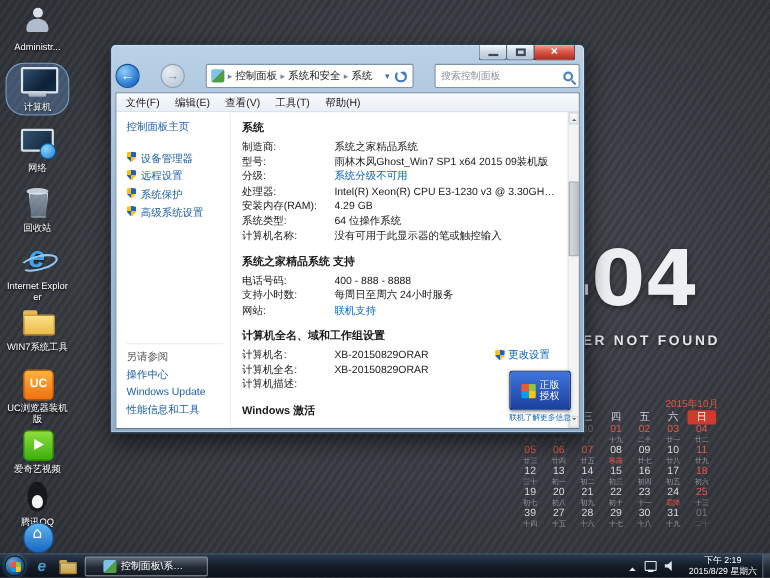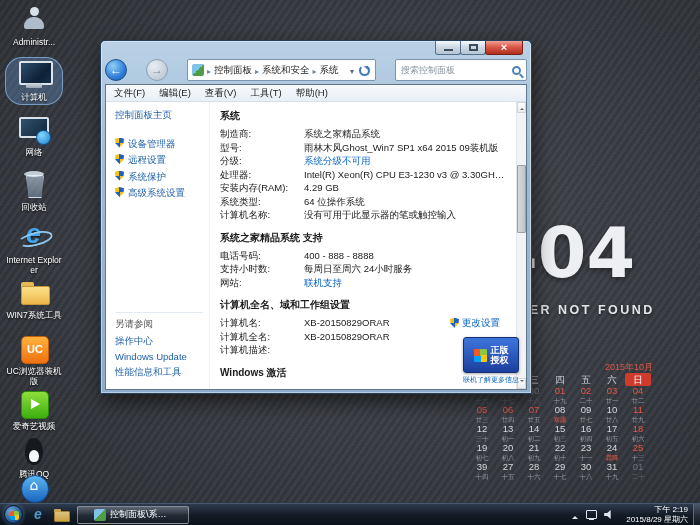--- a/index.html
+++ b/index.html
@@ -49,21 +49,21 @@
 .gi-syshome::after{content:"⌂";position:absolute;left:0;top:4px;width:34px;text-align:center;color:#fff;font-size:14px;font-family:"DejaVu Sans",sans-serif}
 
 #win{position:absolute;left:100px;top:40px;width:432px;height:354px;z-index:5;background:linear-gradient(#bad1e6,#9db9d3 40%,#8fadca);border:1px solid #27415c;border-radius:5px 5px 0 0;box-shadow:inset 0 0 0 1px rgba(255,255,255,.4),2px 8px 20px rgba(0,0,0,.55);padding:0 4px 4px}
 .win-controls{position:absolute;top:0;right:8px;display:flex;z-index:4}
 .wc{height:14px;border:1px solid #54708c;border-top:none;border-radius:0 0 3px 3px;background:linear-gradient(#f5f9fc,#cdd8e3 50%,#b7c5d3);margin-left:-1px;position:relative}
 .wc-min{width:26px}.wc-max{width:26px}
 .wc-close{width:38px;background:linear-gradient(#f0a095,#d9594b 45%,#b02e1f);border-color:#7c1f14}
 .wc-min i{display:block;width:9px;height:2px;background:#3a4b5c;margin:8px auto 0}
 .wc-max i{display:block;width:9px;height:7px;border:2px solid #3a4b5c;margin:3px auto 0}
 .wc-close::before{content:"×";position:absolute;left:0;right:0;top:0;text-align:center;color:#fff;font-size:11px;line-height:13px;font-weight:bold}
-.nav-row{display:flex;align-items:flex-end;gap:19px;margin-top:16px;height:24px}
+.nav-row{display:flex;align-items:center;gap:19px;margin-top:16px;height:24px}
 .nav-circle{width:22px;height:22px;border-radius:50%;flex:none;position:relative}
 .nav-back{background:radial-gradient(circle at 35% 30%,#8fd0f8,#2e7cd6 62%,#1b5cb0);border:1px solid #174f8e}
 .nav-fwd{background:radial-gradient(circle at 35% 30%,#e8eef4,#b2c0cd);border:1px solid #8ba0b2}
 .nav-back::before{content:"←";position:absolute;inset:0;text-align:center;line-height:20px;color:#fff;font-size:12px}
 .nav-fwd::before{content:"→";position:absolute;inset:0;text-align:center;line-height:20px;color:#7e8f9f;font-size:12px}
 .addr{flex:1;height:22px;background:#fff;border:1px solid #7c95aa;border-radius:2px;display:flex;align-items:center;padding:0 4px;font-size:9.5px;color:#222;min-width:0;overflow:hidden}
 .cicon{width:12px;height:12px;border-radius:2px;background:linear-gradient(135deg,#7ec2e8 0 50%,#4f9e45 50%);flex:none}
 .sep{color:#6b87a0;flex:none}
 .sep::before{content:"▸";font-size:8px;padding:0 3px}
 .crumb{white-space:nowrap;flex:none}
@@ -95,41 +95,41 @@
 .right-link{margin-left:auto;display:flex;align-items:center;gap:3px;color:#0563c1;padding-right:6px}
 .scroll{width:10px;flex:none;background:#f2f3f4;border-left:1px solid #e3e5e8;display:flex;flex-direction:column}
 .sc-btn{height:11px;flex:none;background:linear-gradient(#fdfdfd,#e8eaec);border:1px solid #cfd4d9;position:relative}
 .sc-btn::before{content:"";position:absolute;left:2px;border:2.5px solid transparent}
 .sc-up::before{top:3px;border-bottom-color:#5f6b76}
 .sc-down::before{top:1px;border-top-color:#5f6b76}
 .sc-thumb{margin-top:52px;height:68px;background:linear-gradient(90deg,#d6d9dc,#c1c5ca);border:1px solid #9aa0a8;border-radius:1px}
 .badge{position:absolute;right:12px;bottom:8px;width:56px;z-index:3;text-align:center}
 .badge-box{height:36px;border-radius:3px;background:linear-gradient(#3f75dd,#1b3f9e);border:1px solid #12306e;display:flex;align-items:center;justify-content:center;gap:4px;box-shadow:0 1px 3px rgba(0,0,0,.35)}
 .badge-flag{width:13px;height:13px;border-radius:1px;background:conic-gradient(#8dc63f 0 25%,#ffc40d 0 50%,#00a1f1 0 75%,#f3572b 0)}
-.badge-text{color:#fff;font-size:9px;font-weight:bold;line-height:10px}
+.badge-text{color:#fff;font-size:9px;font-weight:normal;line-height:10px}
 .badge-link{font-size:7px;color:#0563c1;margin-top:2px;white-space:nowrap}
 
 #taskbar{position:absolute;left:0;right:0;bottom:0;height:22px;z-index:10;background:linear-gradient(#2d3b4e,#121b26 55%,#0c131c);border-top:1px solid #46586e;display:flex;align-items:center}
 .orb{width:19px;height:19px;margin:0 5px 0 4px;flex:none;border-radius:50%;background:radial-gradient(circle at 35% 30%,#71a8da,#1c4f85 70%,#0b2844);border:1px solid #091f36;box-shadow:0 0 4px rgba(120,180,255,.55);position:relative}
 .orb-flag{position:absolute;left:4.5px;top:4.5px;width:9px;height:9px;border-radius:2px;background:conic-gradient(#8dc63f 0 25%,#ffc40d 0 50%,#00a1f1 0 75%,#f3572b 0)}
 .ql{width:18px;height:18px;flex:none;margin:0 2px;position:relative;opacity:.85}
 .ql-ie::before{content:"e";position:absolute;left:4px;top:0;font-size:14px;font-weight:bold;font-style:italic;color:#5cb0ec}
 .ql-folder::before{content:"";position:absolute;left:2px;top:5px;width:14px;height:9px;background:linear-gradient(#fbe08a,#edbb4e);border:1px solid #b88f35;border-radius:1px}
 .ql-folder::after{content:"";position:absolute;left:2px;top:3px;width:7px;height:3px;background:#e5ba52;border-radius:1px 1px 0 0}
 .task-btn{margin-left:5px;height:18px;display:flex;align-items:center;gap:4px;padding:0 16px;background:linear-gradient(rgba(255,255,255,.25),rgba(255,255,255,.08) 50%,rgba(255,255,255,.03));border:1px solid rgba(255,255,255,.4);border-radius:2px;color:#fff;font-size:9px;max-width:112px}
 .tb-icon{width:12px;height:12px;flex:none;border-radius:2px;background:linear-gradient(135deg,#7ec2e8 0 50%,#4f9e45 50%)}
 .tb-label{overflow:hidden;text-overflow:ellipsis;white-space:nowrap}
 .tray{margin-left:auto;display:flex;align-items:center;gap:7px;color:#e8eef5}
 .chev{width:8px;height:8px;position:relative}
 .chev::before{content:"";position:absolute;left:1px;top:2px;border:3px solid transparent;border-bottom-color:#dfe7ef}
 .tr-net{width:11px;height:10px;position:relative}
 .tr-net::before{content:"";position:absolute;left:0;top:0;width:9px;height:7px;border:1px solid #dfe7ef;border-radius:1px}
 .tr-net::after{content:"";position:absolute;left:3px;bottom:0;width:5px;height:2px;background:#dfe7ef}
 .tr-vol{width:10px;height:10px;background:#dfe7ef;clip-path:polygon(0 35%,30% 35%,65% 5%,65% 95%,30% 65%,0 65%)}
-.clock{text-align:right;font-size:8px;line-height:9.5px;color:#fff;padding:0 5px;white-space:nowrap}
+.clock{text-align:center;font-size:8px;line-height:9.5px;color:#fff;padding:0 5px;white-space:nowrap}
 .show-desk{width:7px;height:22px;flex:none;border-left:1px solid #5a6c82;background:linear-gradient(rgba(255,255,255,.14),rgba(255,255,255,.02))}
 </style>
 </head>
 <body>
 
 <div id="screen"></div>
 
 <div id="big404">404</div>
 <div id="wnf">WALLPAPER NOT FOUND</div>
 

